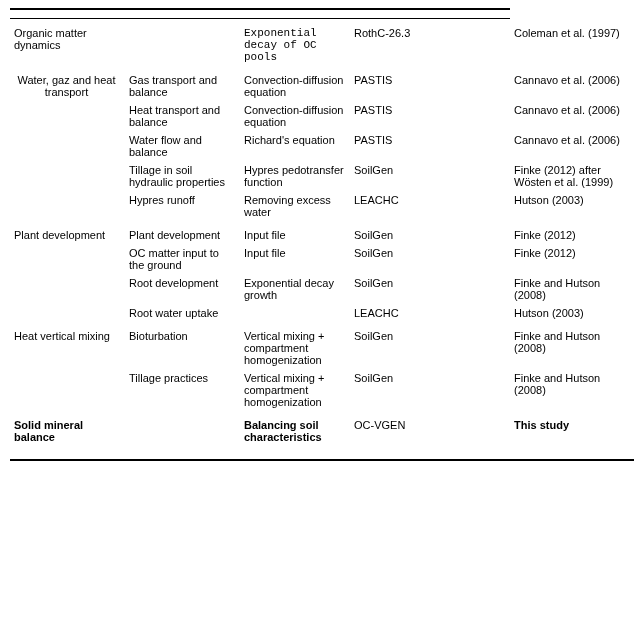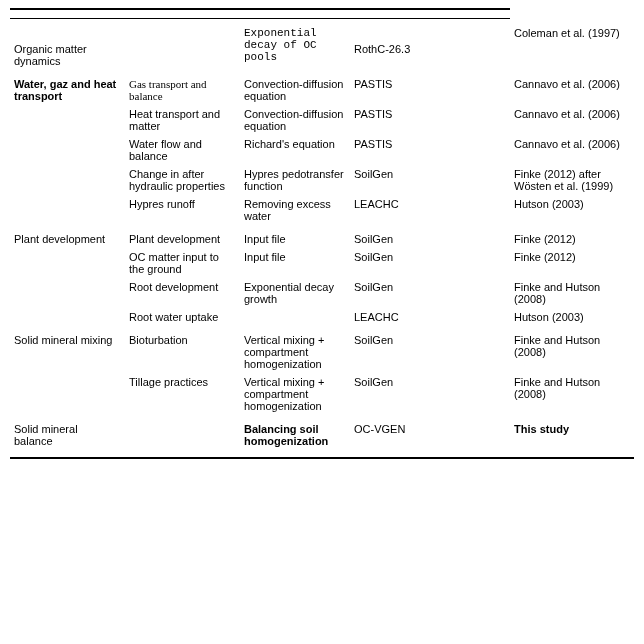--- a/index.html
+++ b/index.html
@@ -46,47 +46,47 @@
     <thead>
       <tr>
         <th style="width:115px;"></th>
         <th style="width:115px;"></th>
         <th style="width:110px;"></th>
         <th style="width:160px;"></th>
       </tr>
     </thead>
     <tbody id="table-body">
     <tr>
-          <td style="padding-top:24px;">Organic matter dynamics</td>
+          <td style="padding-top:8px;">Organic matter dynamics</td>
           <td style="padding-top:8px;"></td>
           <td style="padding-top:8px;font-family:Liberation Mono, monospace;">Exponential decay of OC pools</td>
-          <td style="padding-top:24px;">RothC-26.3</td>
+          <td style="padding-top:8px;">RothC-26.3</td>
           <td style="padding-top:8px;margin-left:40px;">Coleman et al.  (1997)</td>
         </tr>
         <tr>
-          <td style="padding-top:8px; font-weight:bold;" rowspan="5">Water, gaz and heat transport</td>
-          <td style="padding-top:8px;font-family:Liberation Serif, serif;">Gas transport and balance</td>
+          <td style="padding-top:8px; font-weight:normal;text-align:center;" rowspan="5">Water, gaz and heat transport</td>
+          <td style="padding-top:8px;">Gas transport and balance</td>
           <td style="padding-top:8px;">Convection-diffusion equation</td>
           <td style="padding-top:8px;">PASTIS</td>
           <td style="padding-top:8px;">Cannavo et al. (2006)</td>
         </tr>
         <tr>
-          <td>Heat transport and matter</td>
+          <td>Heat transport and balance</td>
           <td>Convection-diffusion equation</td>
           <td>PASTIS</td>
           <td>Cannavo et al. (2006)</td>
         </tr>
         <tr>
           <td>Water flow and balance</td>
           <td>Richard's equation</td>
           <td>PASTIS</td>
           <td>Cannavo et al. (2006)</td>
         </tr>
         <tr>
-          <td>Change in after hydraulic properties</td>
+          <td>Tillage in soil hydraulic properties</td>
           <td>Hypres pedotransfer function</td>
           <td>SoilGen</td>
           <td>Finke (2012) after Wösten et al. (1999)</td>
         </tr>
         <tr>
           <td>Hypres runoff</td>
           <td>Removing excess water</td>
           <td>LEACHC</td>
           <td>Hutson (2003)</td>
         </tr>
@@ -109,34 +109,34 @@
           <td>SoilGen</td>
           <td>Finke and Hutson (2008)</td>
         </tr>
         <tr>
           <td>Root water uptake</td>
           <td></td>
           <td>LEACHC</td>
           <td>Hutson (2003)</td>
         </tr>
         <tr>
-          <td style="padding-top:8px; font-weight:normal;" rowspan="2">Solid mineral mixing</td>
+          <td style="padding-top:8px; font-weight:normal;" rowspan="2">Heat vertical mixing</td>
           <td style="padding-top:8px;">Bioturbation</td>
           <td style="padding-top:8px;">Vertical mixing + compartment homogenization</td>
           <td style="padding-top:8px;">SoilGen</td>
           <td style="padding-top:8px;">Finke and Hutson (2008)</td>
         </tr>
         <tr>
           <td>Tillage practices</td>
           <td>Vertical mixing + compartment homogenization</td>
           <td>SoilGen</td>
           <td>Finke and Hutson (2008)</td>
         </tr>
         <tr class="last-row bold-row">
-          <td style="padding-top: 8px; font-weight: normal; border-bottom: 2px solid rgb(0, 0, 0); padding-bottom: 10px;">Solid mineral balance</td>
+          <td style="padding-top: 8px; font-weight: bold; border-bottom: 2px solid rgb(0, 0, 0); padding-bottom: 16px;">Solid mineral balance</td>
           <td style="padding-top: 8px; border-bottom: 2px solid rgb(0, 0, 0); padding-bottom: 6px;"></td>
-          <td style="padding-top: 8px; font-weight: bold; border-bottom: 2px solid rgb(0, 0, 0); padding-bottom: 6px;">Balancing soil homogenization</td>
+          <td style="padding-top: 8px; font-weight: bold; border-bottom: 2px solid rgb(0, 0, 0); padding-bottom: 6px;">Balancing soil characteristics</td>
           <td style="padding-top: 8px; font-weight: normal; border-bottom: 2px solid rgb(0, 0, 0); padding-bottom: 6px;">OC-VGEN</td>
           <td style="padding-top: 8px; font-weight: bold; border-bottom: 2px solid rgb(0, 0, 0); padding-bottom: 6px;">This study</td>
         </tr>
       </tbody>
   </table>
 </div>
 
 </body></html>

